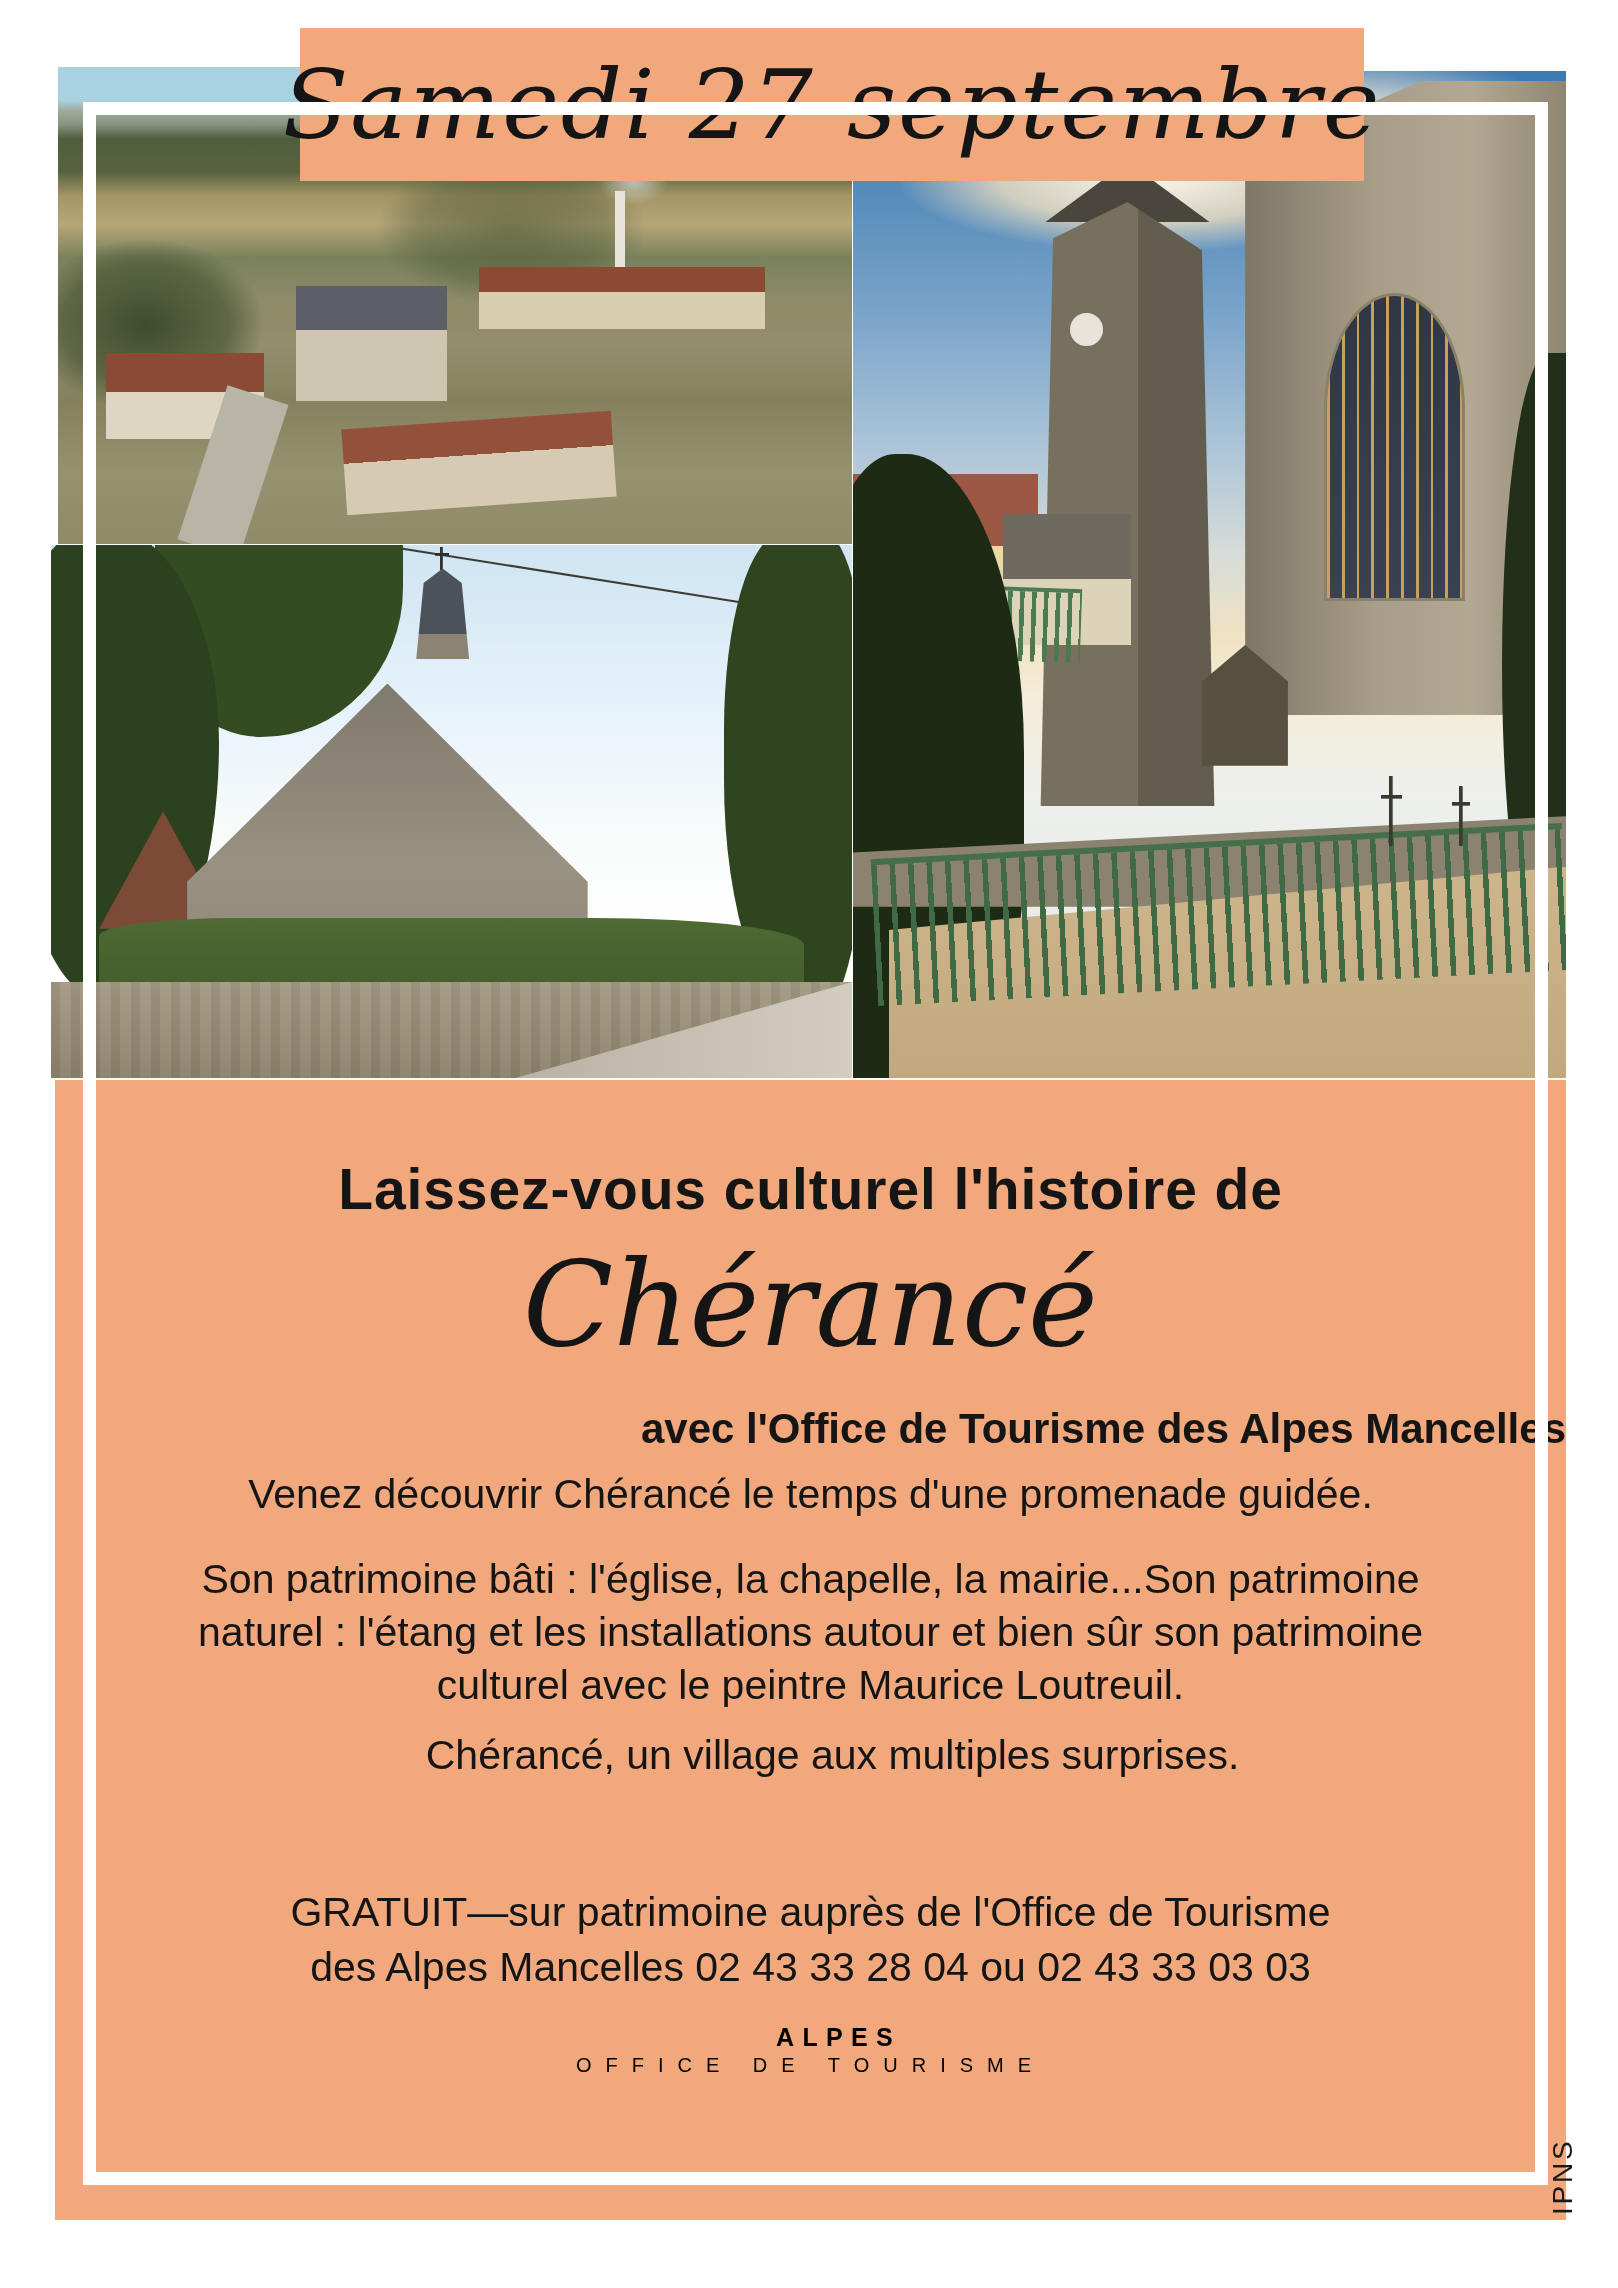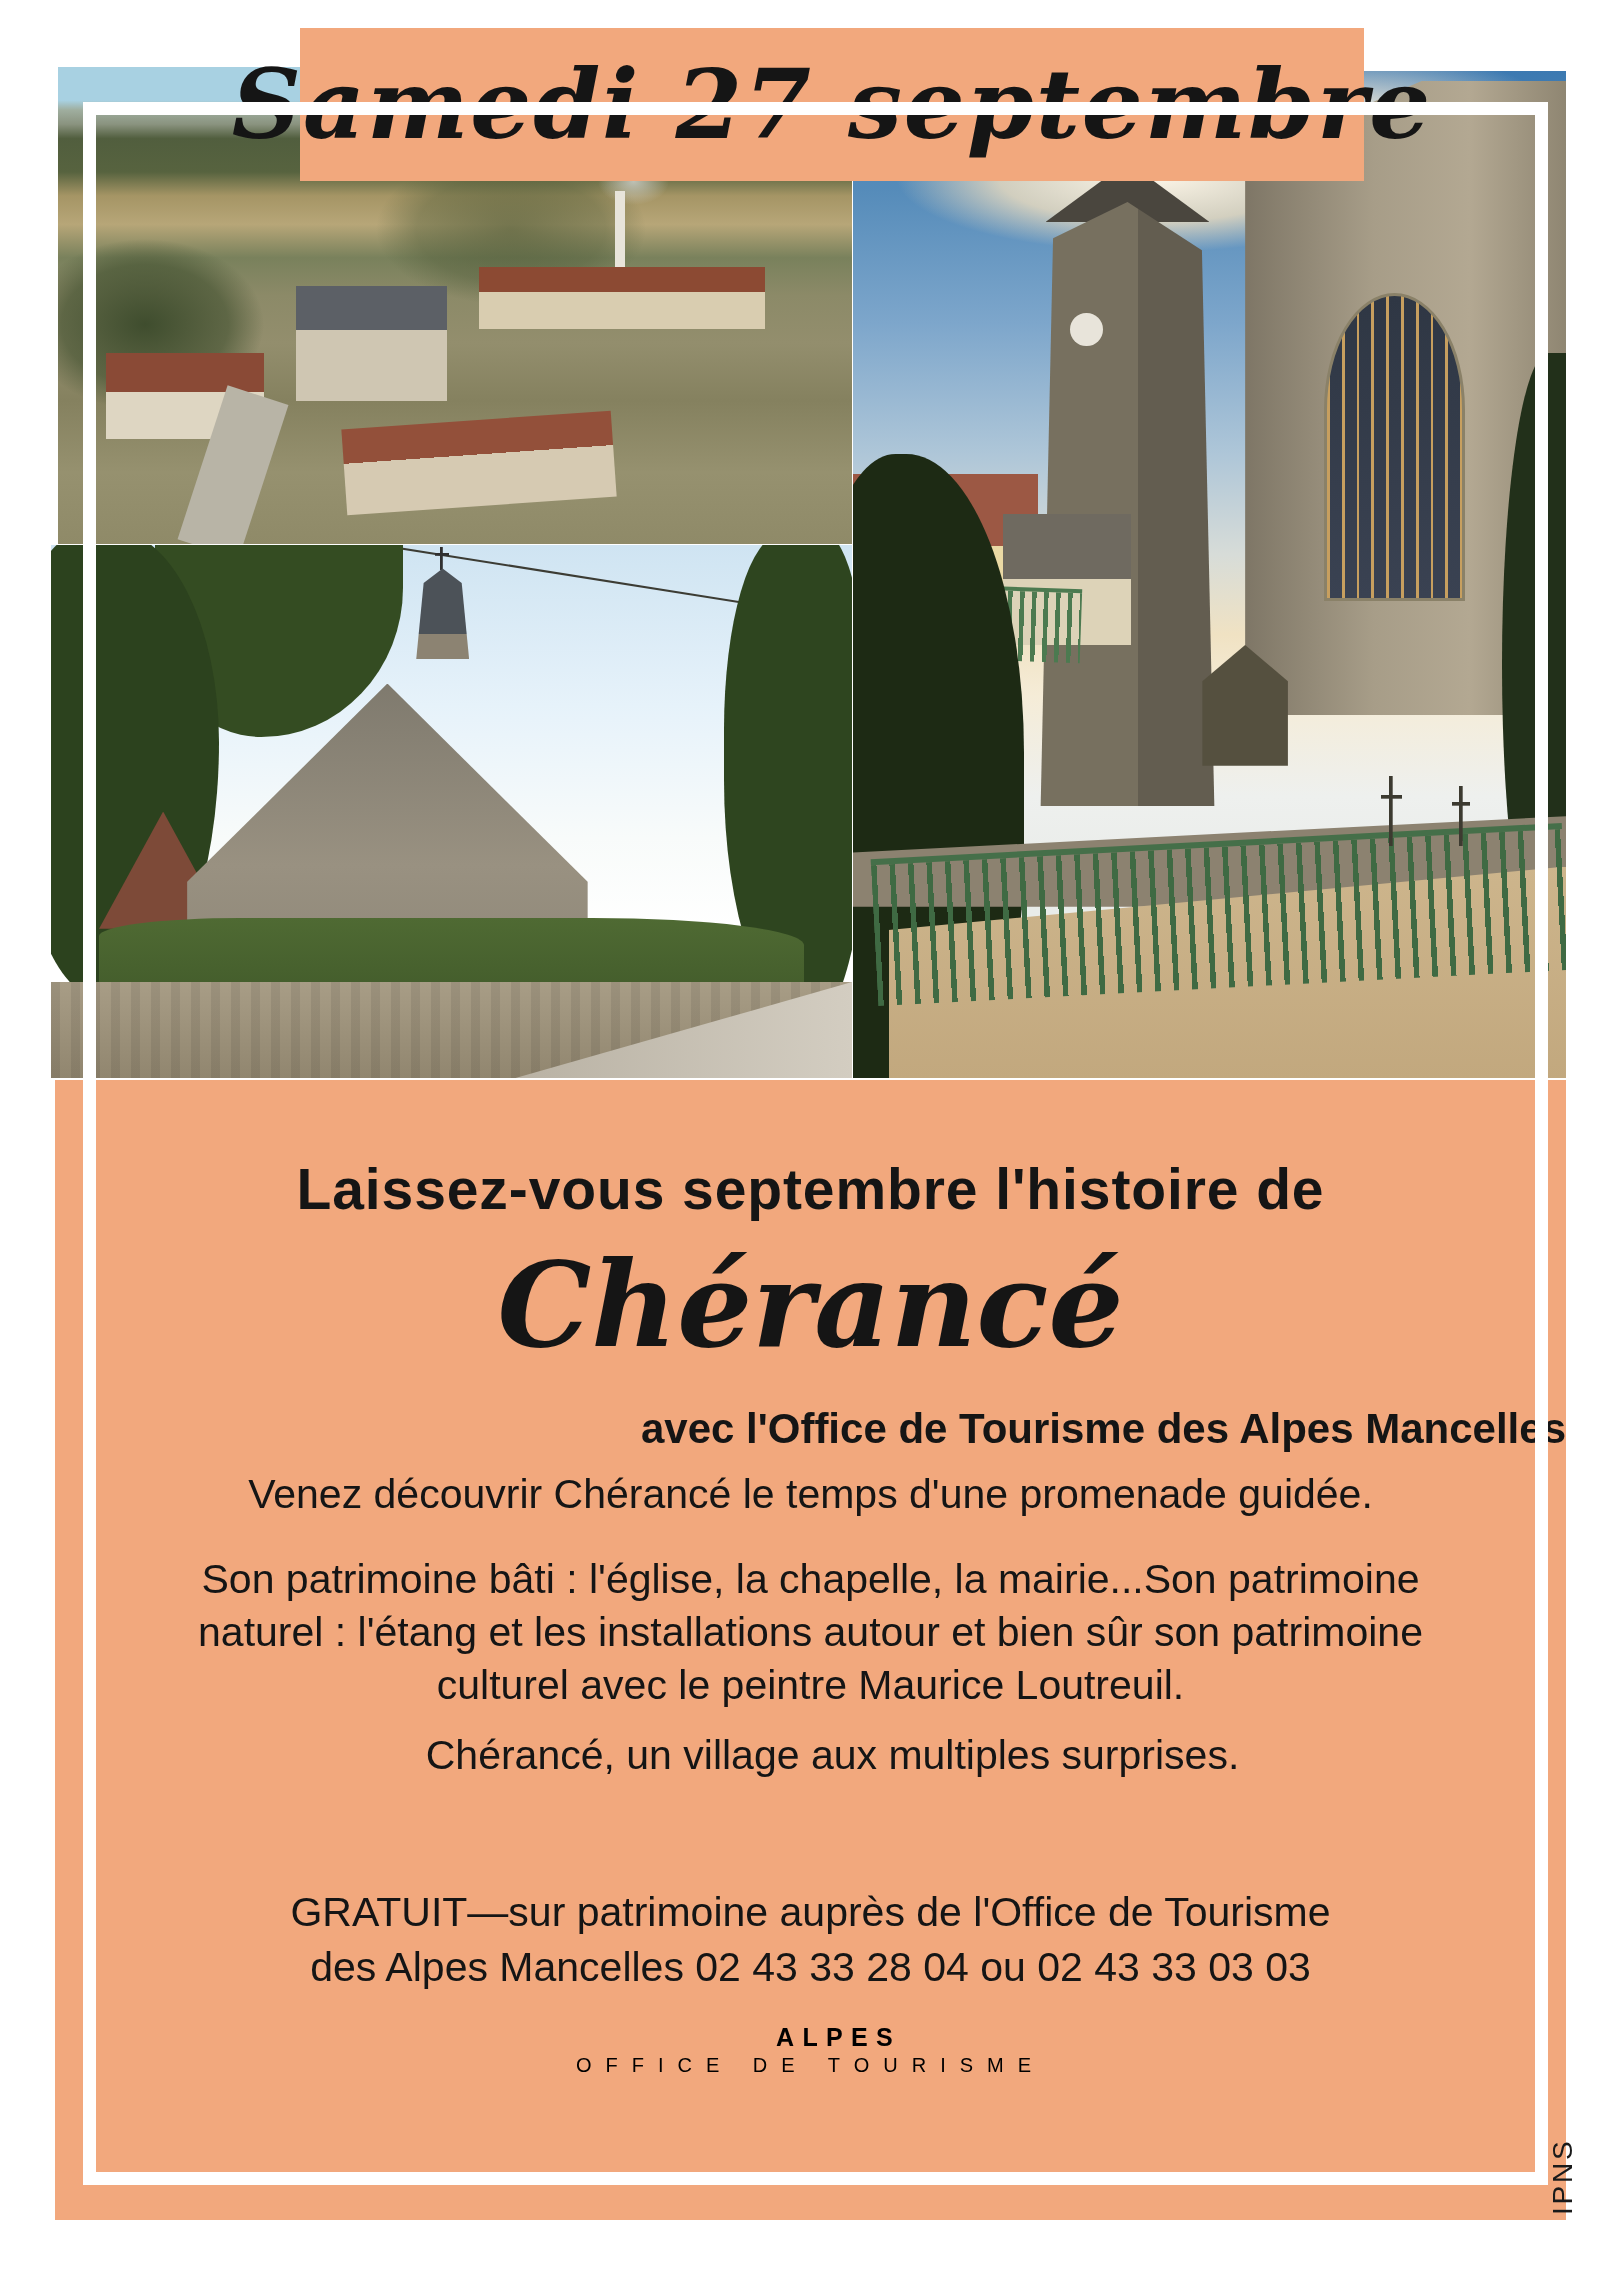--- a/index.html
+++ b/index.html
@@ -107,21 +107,21 @@
     border-top:6.5px solid #456f49;
     background:repeating-linear-gradient(90deg,#3f6a43 0 5.5px,transparent 5.5px 18.5px); }
   .k-grave1 { left:74%; top:70%; width:3%; height:7%;
     background:linear-gradient(#3c3a30,#3c3a30) 50% 0/3.7px 100% no-repeat,
                linear-gradient(#3c3a30,#3c3a30) 0 28%/100% 3.7px no-repeat; }
   .k-grave2 { left:84%; top:71%; width:2.6%; height:6%;
     background:linear-gradient(#3c3a30,#3c3a30) 50% 0/3.7px 100% no-repeat,
                linear-gradient(#3c3a30,#3c3a30) 0 28%/100% 3.7px no-repeat; }
 
   
-  .script { font-family:"DejaVu Serif", serif; font-style:italic; font-weight:700; }
+  .script { font-family:"DejaVu Serif", serif; font-style:italic; font-weight:400; }
   .banner { position:absolute; left:300px; top:28px; width:1064px; height:153px;
     background:var(--salmon,#f2a87d); z-index:3; display:flex; align-items:center; justify-content:center; }
   .banner-text { font-size:96px; color:var(--ink,#151515); letter-spacing:1.8px; white-space:nowrap; }
 
   .salmon-main { position:absolute; left:55px; top:1080px; width:1511px; height:1140px;
     background:var(--salmon,#f2a87d); z-index:2; color:var(--ink,#151515); text-align:center; }
   .salmon-main > div { position:absolute; left:0; right:0; }
   .headline    { top:76px;  font-size:57px; font-weight:700; letter-spacing:0.9px; }
   .place       { top:148px; font-size:118px; line-height:1.3; }
   .subheadline { top:325px; font-size:42px; font-weight:700;text-align:right; }
@@ -191,21 +191,21 @@
     <div class="k-fence"></div>
     <div class="k-grave1"></div>
     <div class="k-grave2"></div>
   </div>
 
   <div class="banner">
     <div class="banner-text script">Samedi 27 septembre</div>
   </div>
 
   <div class="salmon-main">
-    <div class="headline">Laissez-vous septembre l'histoire de</div>
+    <div class="headline">Laissez-vous culturel l'histoire de</div>
     <div class="place script">Chérancé</div>
     <div class="subheadline">avec l'Office de Tourisme des Alpes Mancelles</div>
     <div class="p1">Venez découvrir Chérancé le temps d'une promenade guidée.</div>
     <div class="p2">
       <div>Son patrimoine bâti : l'église, la chapelle, la mairie...Son patrimoine</div>
       <div>naturel : l'étang et les installations autour et bien sûr son patrimoine</div>
       <div>culturel avec le peintre Maurice Loutreuil.</div>
     </div>
     <div class="p3">Chérancé, un village aux multiples surprises.</div>
     <div class="p4">

